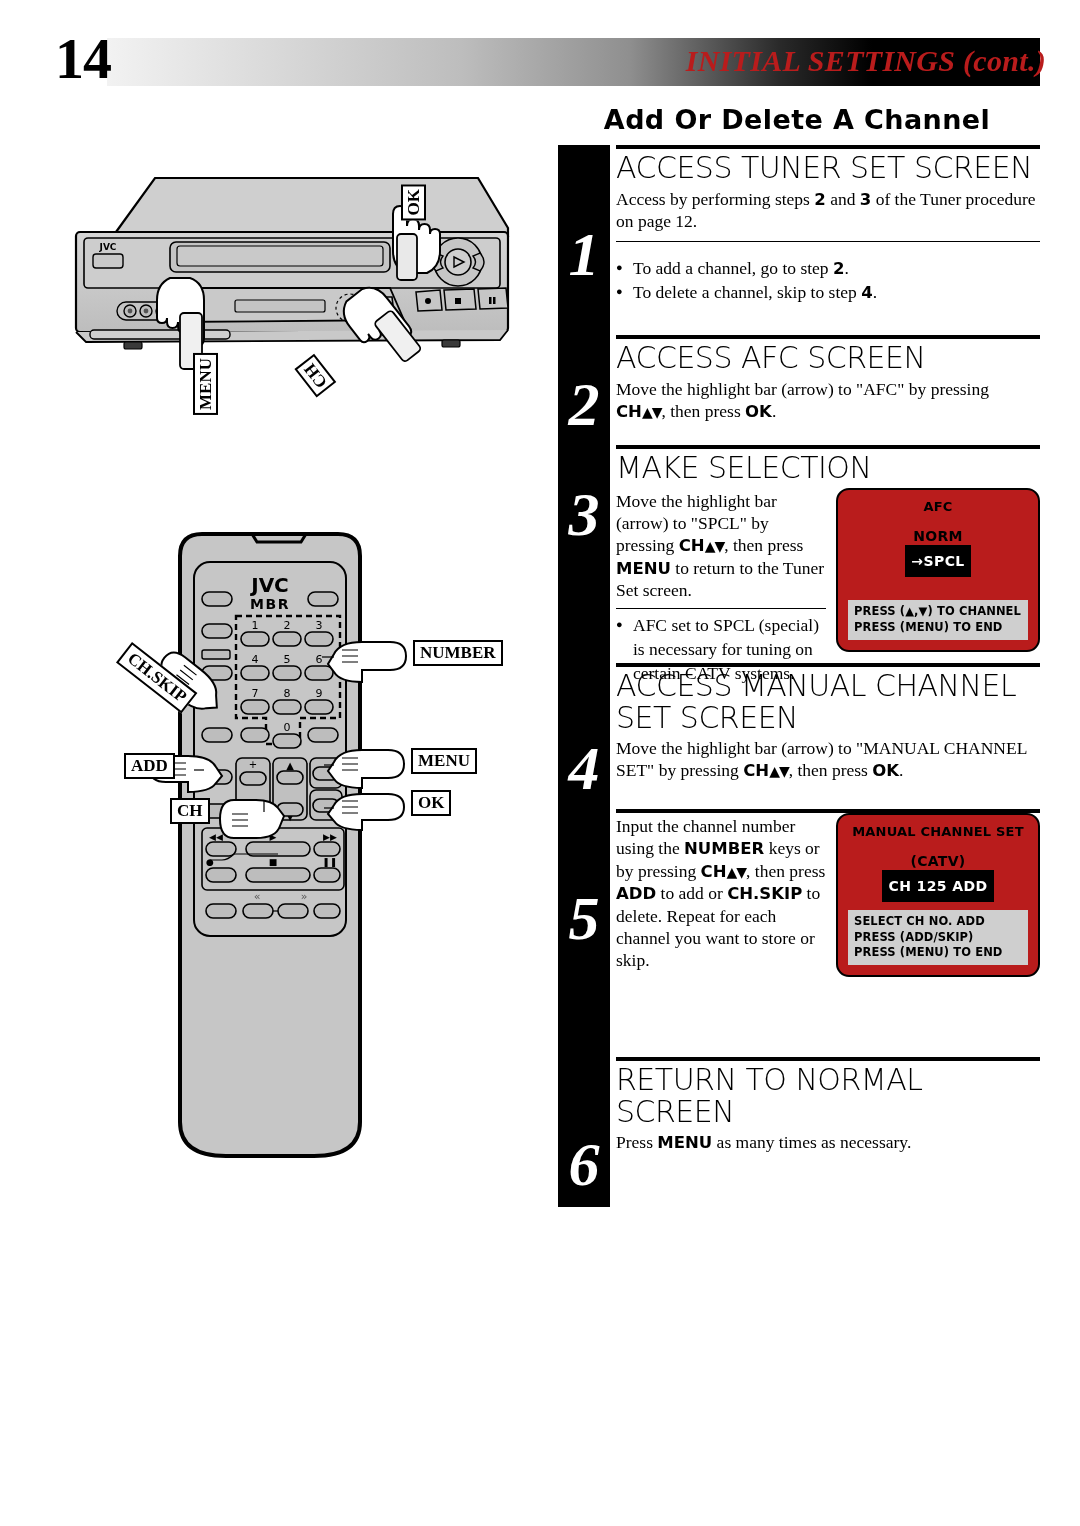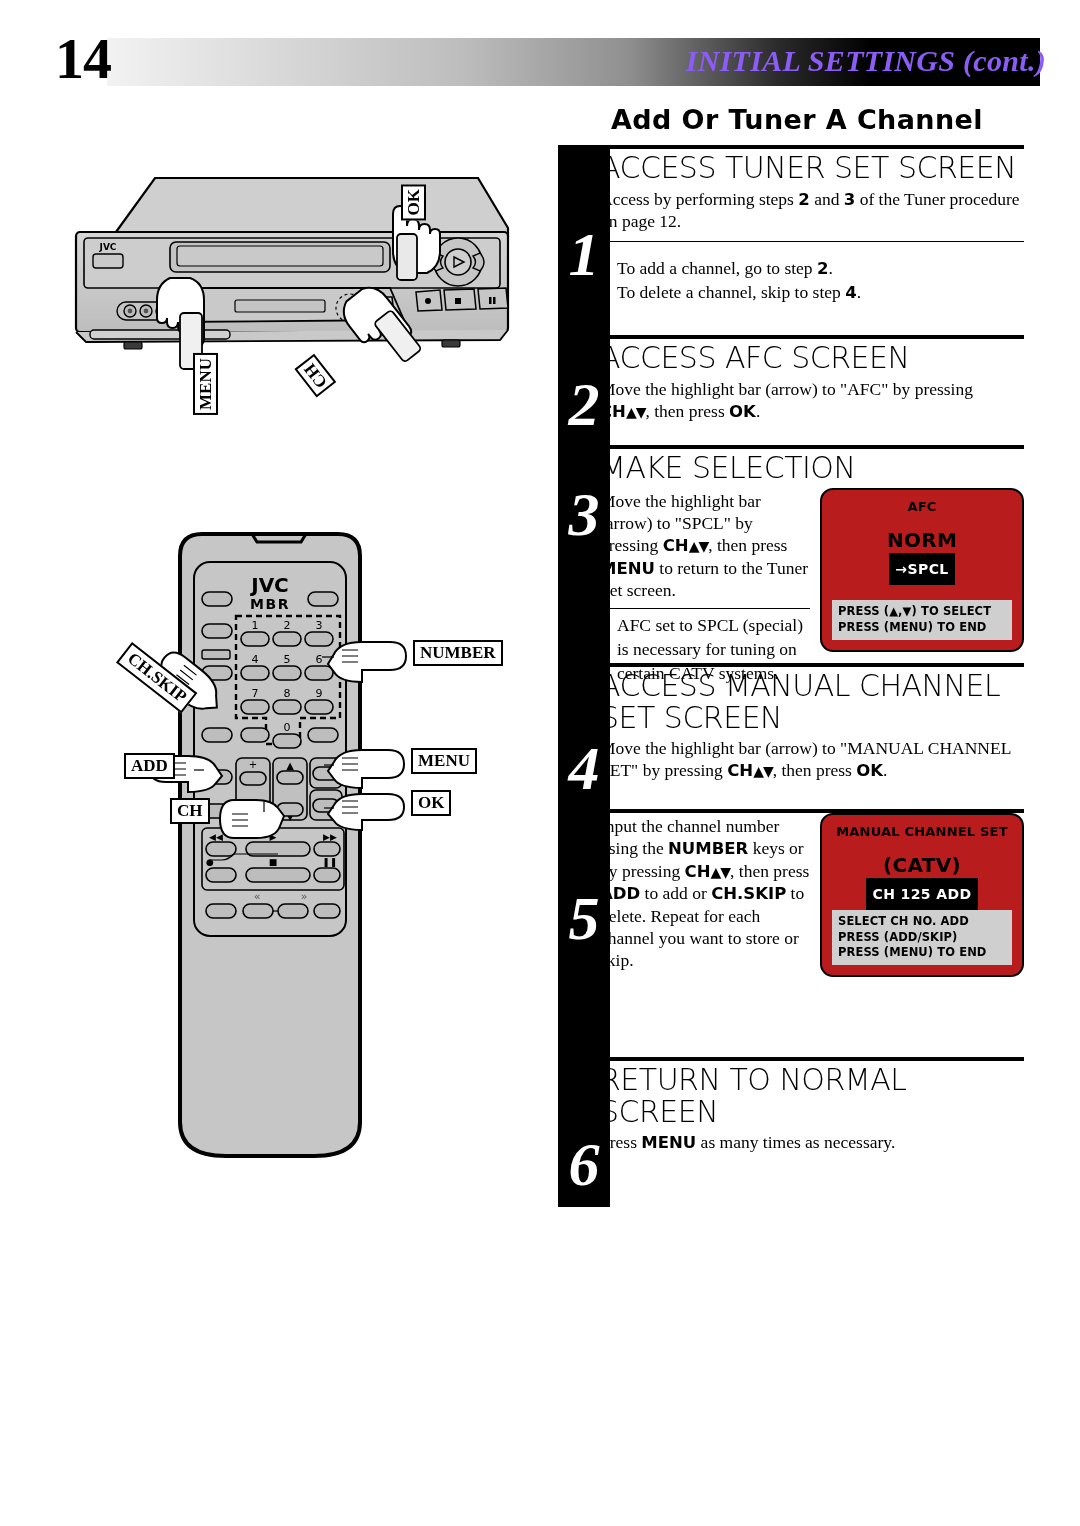--- a/index.html
+++ b/index.html
@@ -5,53 +5,53 @@
   html,body{margin:0;padding:0;background:#fff;}
   body{width:1080px;height:1526px;position:relative;
        font-family:"Liberation Serif",serif;color:#000;overflow:hidden;}
   .page{position:absolute;inset:0;}
 
   
   #header-band{position:absolute;left:107px;top:38px;width:933px;height:48px;
       background:linear-gradient(90deg,#f2f2f2 0%,#d9d9d9 18%,#bdbdbd 38%,#8f8f8f 56%,#2a2a2a 72%,#000 82%,#000 100%);}
   #page-number{position:absolute;left:55px;top:30px;font-size:58px;
       font-family:"Liberation Serif",serif;font-weight:700;letter-spacing:-1px;line-height:1;}
-  #section-title{position:absolute;right:34px;top:44px;color:#8b5cf6;font-size:30px;
+  #section-title{position:absolute;right:34px;top:44px;color:#b91c1c;font-size:30px;
       font-style:italic;font-weight:700;font-family:"Liberation Serif",serif;
       letter-spacing:.3px;white-space:nowrap;margin-left:42px;}
   #sub-title{position:absolute;left:562px;top:104px;width:470px;text-align:center;
       font-family:"DejaVu Sans",sans-serif;font-weight:700;font-size:27px;letter-spacing:.4px;}
 
   
   #steps{position:absolute;left:558px;top:145px;width:482px;height:1062px;}
   #step-bar{position:absolute;left:0;top:0;width:52px;height:1062px;background:#000;}
   .step-num{position:absolute;left:0;width:52px;text-align:center;color:#fff;
       font-family:"Liberation Serif",serif;font-style:italic;font-weight:700;
       font-size:62px;line-height:1;}
-  .stepbody{position:absolute;left:42px;width:424px;}
+  .stepbody{position:absolute;left:58px;width:424px;}
   .rule-thick{border-top:4px solid #000;}
   .rule-thin{border-top:1.6px solid #000;}
   .step-h{font-family:"DejaVu Sans",sans-serif;font-weight:300;font-size:30px;
       line-height:1.05;letter-spacing:-.5px;margin:3px 0 4px 0;text-transform:uppercase;}
   .step-p{font-family:"Liberation Serif",serif;font-size:17.5px;line-height:1.28;margin:2px 0 0 0;}
   .step-p b{font-family:"DejaVu Sans",sans-serif;font-weight:700;font-size:16.5px;}
   .bullets{font-family:"Liberation Serif",serif;font-size:17.5px;line-height:1.35;}
   .bullets div{position:relative;padding-left:17px;}
   .bullets div:before{content:"\25CF";position:absolute;left:0;top:0;font-size:11px;line-height:1.9;}
   .bullets b{font-family:"DejaVu Sans",sans-serif;font-weight:700;font-size:16.5px;}
   .twocol{display:flex;gap:10px;}
   .twocol .txt{width:210px;}
   .arrows{font-size:14px;letter-spacing:-1px;}
 
   
   .osd{width:200px;height:160px;border:2.5px solid #000;border-radius:13px;
       background:#b91c1c;position:relative;font-family:"DejaVu Sans",sans-serif;}
   .osd-title{text-align:center;font-weight:700;font-size:13px;margin-top:9px;letter-spacing:.2px;}
   .osd-mid{text-align:center;margin-top:14px;}
-  .osd-line{font-weight:700;font-size:20px;letter-spacing:.3px;}
+  .osd-line{font-weight:700;font-size:14px;letter-spacing:.3px;}
   .osd-hl{display:inline-block;background:#000;color:#fff;font-weight:700;font-size:14px;
       padding:8px 6px;letter-spacing:.4px;}
   .osd-foot{position:absolute;left:10px;right:10px;bottom:10px;background:#cfcfcf;
       padding:4px 6px;font-weight:700;font-size:11.5px;line-height:1.35;letter-spacing:.1px;}
 
   
   #vcr-fig{position:absolute;left:60px;top:170px;width:480px;height:270px;}
   #remote-fig{position:absolute;left:110px;top:520px;width:430px;height:650px;}
   .calloutbox{position:absolute;border:2px solid #000;background:#fff;
       font-family:"Liberation Serif",serif;font-weight:700;font-size:17px;
@@ -61,21 +61,21 @@
       padding:3px 2px;writing-mode:vertical-rl;transform:rotate(180deg);line-height:1;}
 </style>
 </head>
 <body>
 
 <div class="page">
 
   <div id="header-band"></div>
   <div id="page-number">14</div>
   <div id="section-title">INITIAL SETTINGS (cont.)</div>
-  <div id="sub-title">Add Or Tuner A Channel</div>
+  <div id="sub-title">Add Or Delete A Channel</div>
 
   <div id="vcr-fig">
     <svg width="480" height="270" viewBox="0 0 480 270">
       <defs>
         <linearGradient id="gbody" x1="0" y1="0" x2="0" y2="1">
           <stop offset="0" stop-color="#d6d6d6"></stop>
             <stop offset="1" stop-color="#bdbdbd"></stop>
         </linearGradient>
       </defs>
 
@@ -348,21 +348,21 @@
 
         <div class="osd">
           <div class="osd-title">AFC</div>
           <div class="osd-mid">
             <div class="osd-line">NORM</div>
             <div style="margin-top:1px;">
               <span class="osd-hl"><span>→</span><span>SPCL</span></span>
             </div>
           </div>
           <div class="osd-foot">
-            <div>PRESS (▲,▼) TO SELECT</div>
+            <div>PRESS (▲,▼) TO CHANNEL</div>
             <div>PRESS (MENU) TO END</div>
           </div>
         </div>
       </div>
     </div>
 
     <div class="stepbody" style="top:518px;">
       <div class="rule-thick"></div>
       <div class="step-h">ACCESS MANUAL CHANNEL SET SCREEN</div>
       <p class="step-p">Move the highlight bar (arrow) to "MANUAL CHANNEL SET" by pressing <b>CH<span class="arrows">▲▼</span></b>, then press <b>OK</b>.</p>

